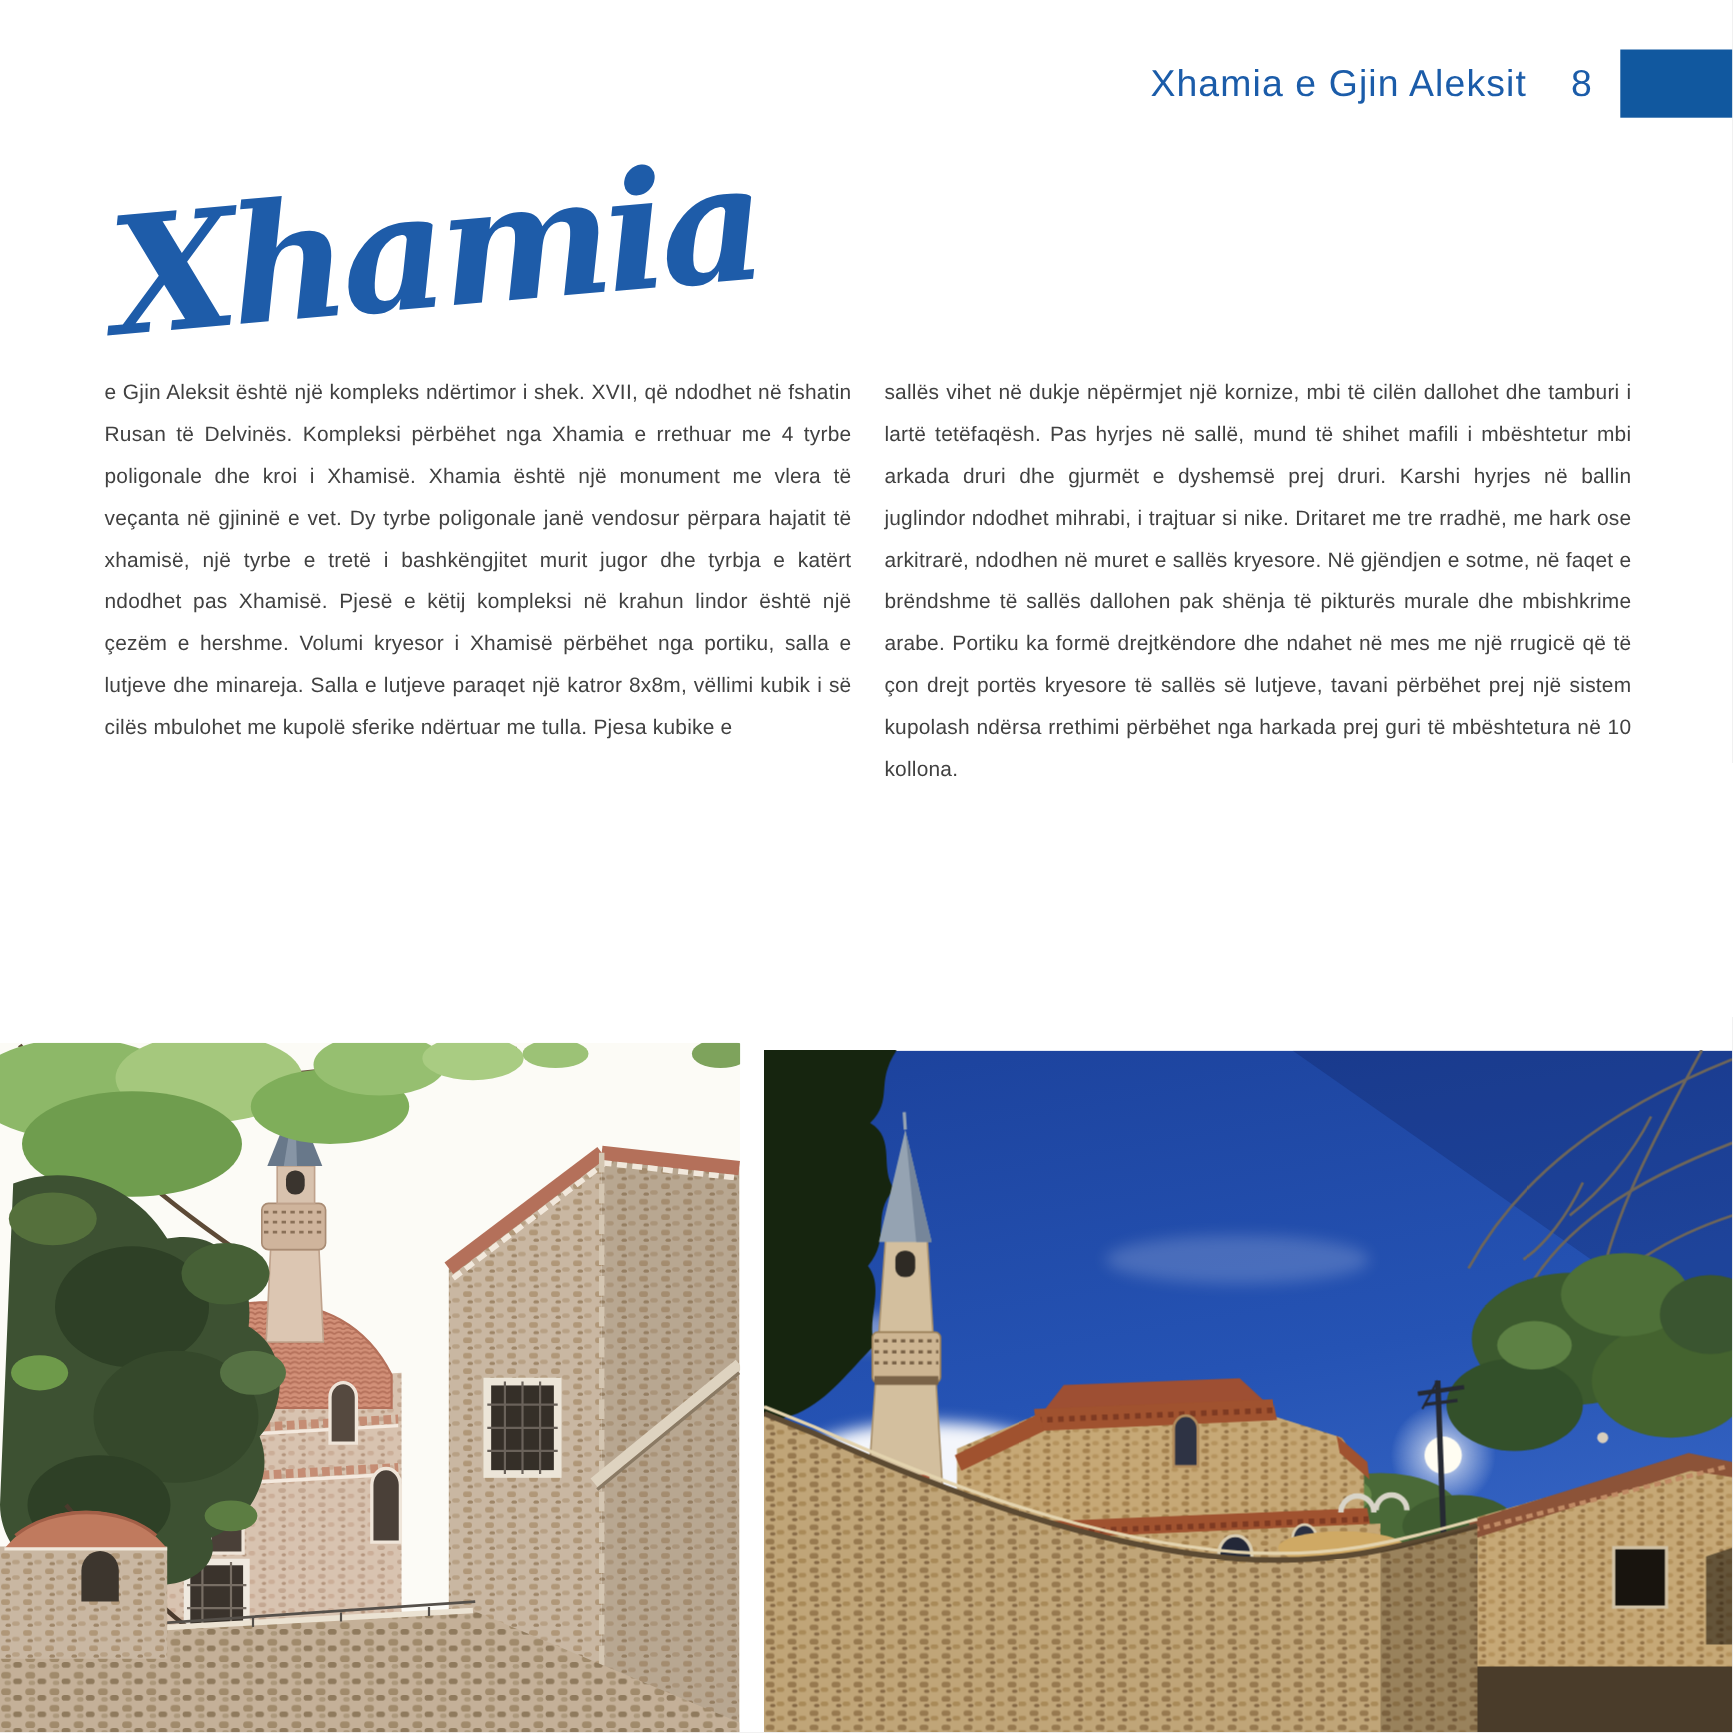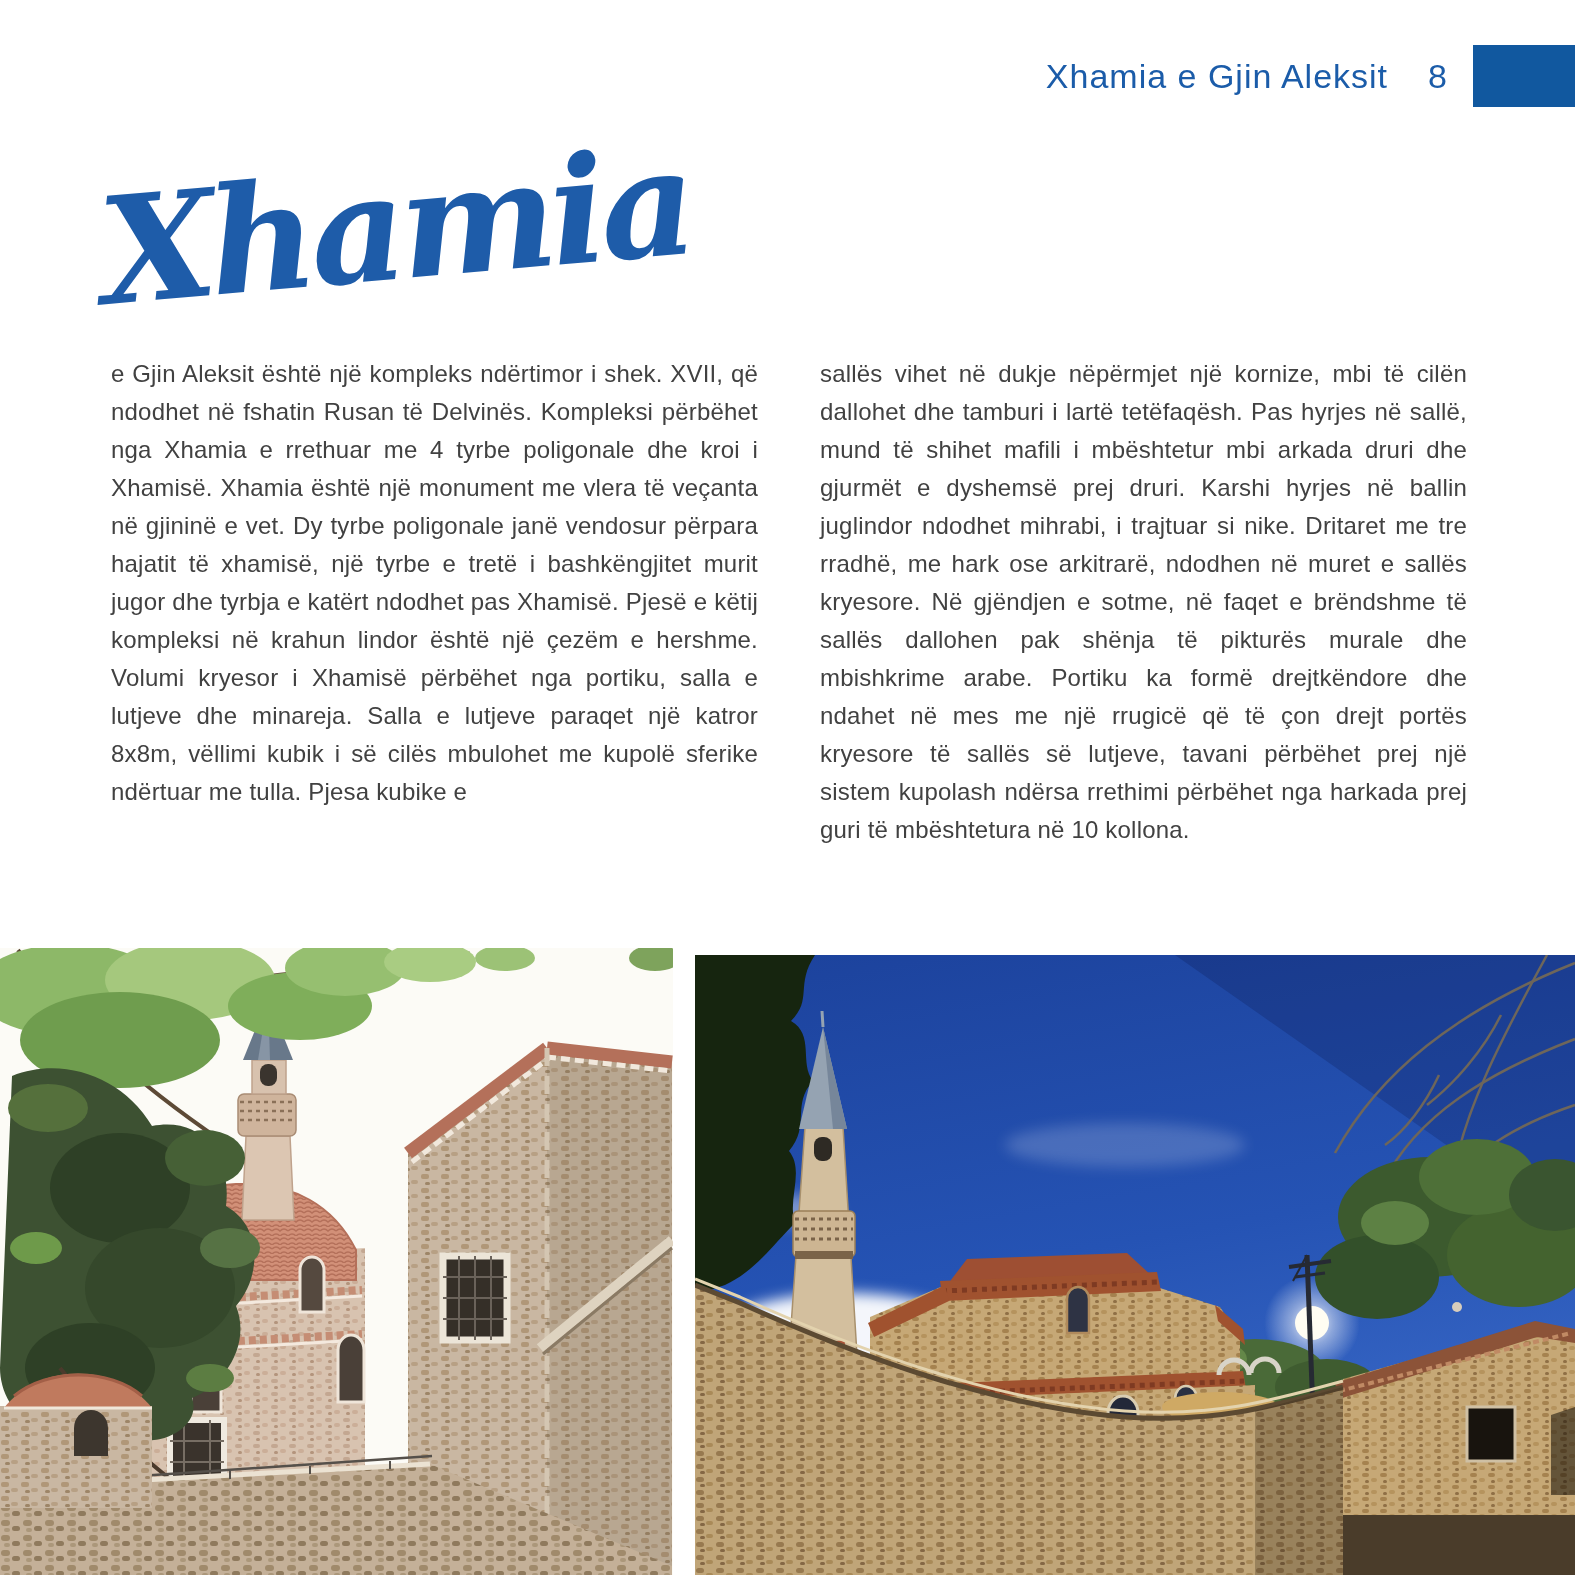--- a/index.html
+++ b/index.html
@@ -27,21 +27,21 @@
     font-family:"DejaVu Serif",serif;font-style:italic;font-weight:bold;
     font-size:148px;color:#1e5ca9;transform:rotate(-5deg);
     letter-spacing:-6px;line-height:200px;user-select:none;
   }
   
   .columns{
     position:absolute;left:95px;top:339px;width:1388px;
     display:flex;gap:30px;
   }
   .columns p{
-    flex:1;margin:16px;font-size:24px;line-height:38px;color:#414141;
+    flex:1;margin:0;font-size:19px;line-height:38px;color:#414141;
     text-align:justify;letter-spacing:0.2px;
   }
   
   .photo{position:absolute;overflow:hidden;}
   .photo-left{left:0;top:948px;width:673px;height:627px;}
   .photo-right{left:695px;top:955px;width:880px;height:620px;}
   .photo svg{display:block;width:100%;height:100%;}
 </style>
 </head>
 <body>

